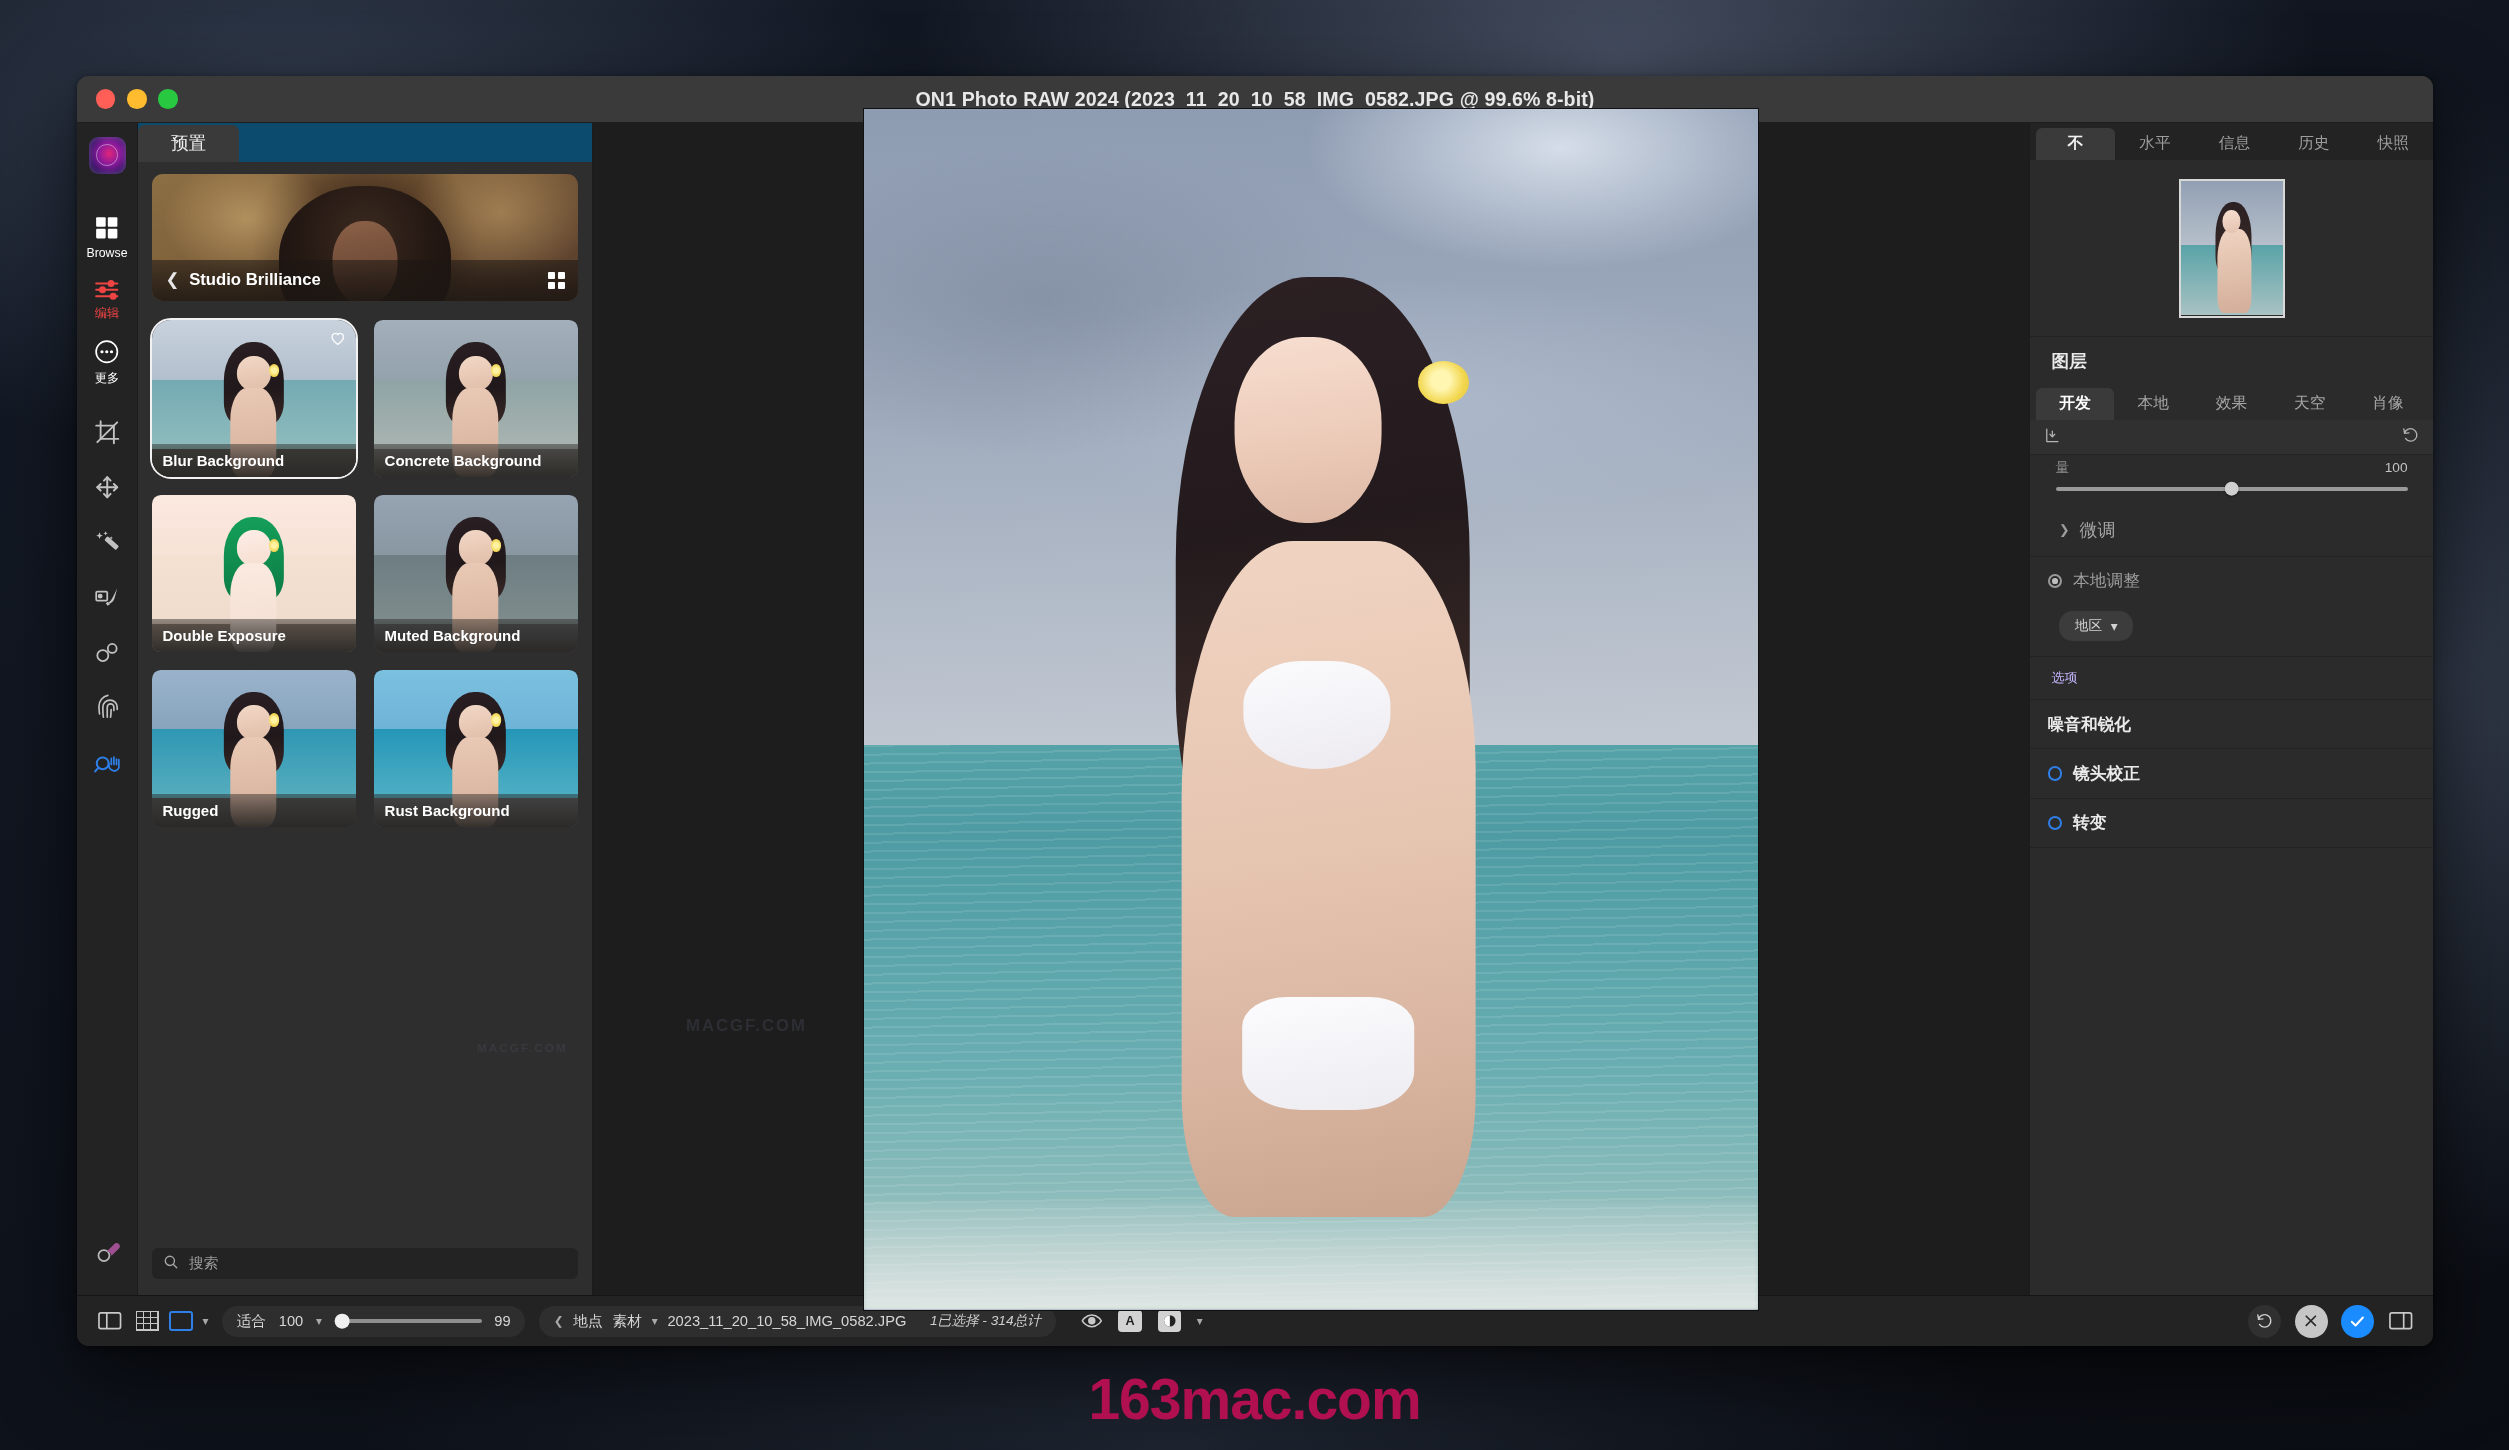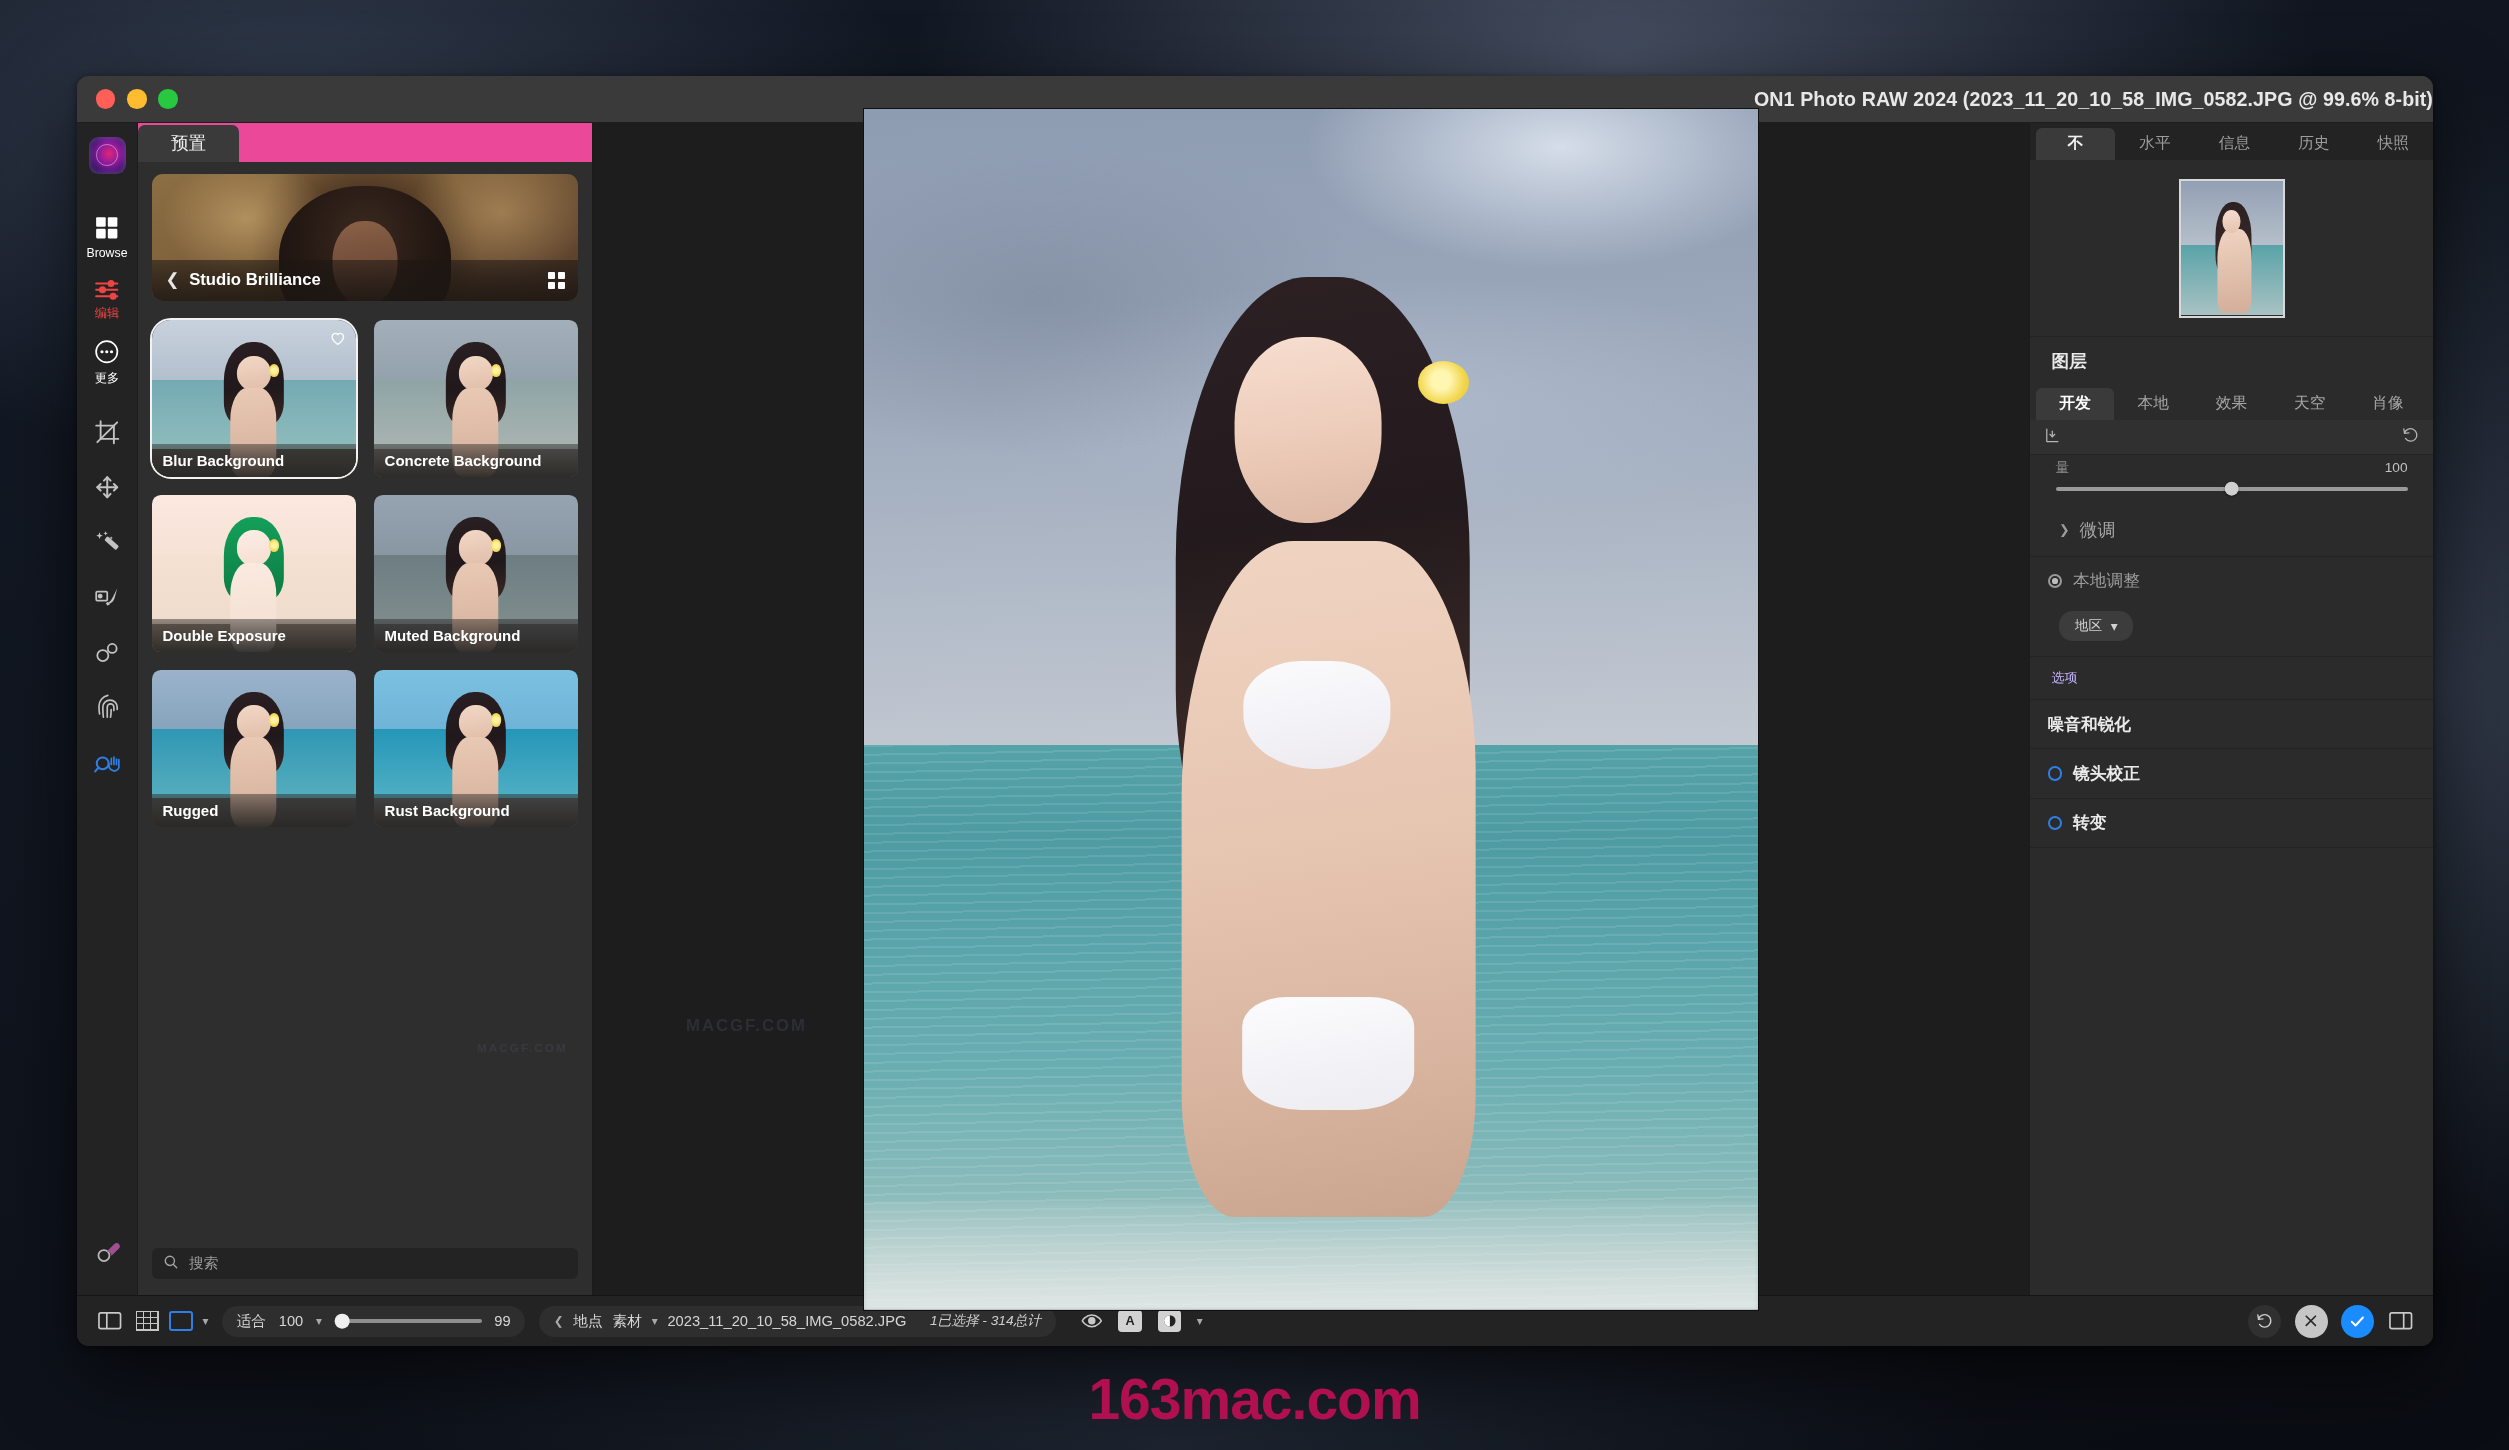--- a/index.html
+++ b/index.html
@@ -51,21 +51,21 @@
     display: flex; align-items: center;
     position: relative;
     border-bottom: 1px solid #1e1e1e;
   }
   .traffic { display: flex; gap: 11.8px; padding-left: 18.6px; }
   .tl { width: 19.6px; height: 19.6px; border-radius: 50%; }
   .tl.red    { background: #ff5f57; }
   .tl.yellow { background: #febc2e; }
   .tl.green  { background: #28c840; }
   #window-title {
-    position: absolute; left: 0; right: 0; text-align: right;
+    position: absolute; left: 0; right: 0; text-align: center;
     font-size: 19.6px; font-weight: 700; color: #e8e8e8;
     letter-spacing: 0.1px;
   }
 
   
   #win-body { flex: 1; display: flex; min-height: 0; background: #262626; }
 
   
   #left-rail {
     width: 61px; flex: 0 0 61px;
@@ -100,21 +100,21 @@
 
   
   #presets-panel {
     width: 455px; flex: 0 0 455px;
     background: #2e2e2e;
     display: flex; flex-direction: column;
     border-right: 1px solid #1b1b1b;
   }
   #presets-tabbar {
     height: 39px; flex: 0 0 39px; display: flex; align-items: flex-end;
-    background: #ec4899;
+    background: #0c4a6e;
   }
   #tab-presets {
     padding: 5.9px 33px 6.9px; font-size: 17.6px; color: #f0f0f0;
     background: #3a3a3a; border-radius: 6.9px 6.9px 0 0; cursor: pointer;
   }
   #presets-scroll { flex: 1; overflow: hidden; padding: 11.8px 13.7px 0; }
 
   .category-card {
     position: relative; height: 127px; border-radius: 10.8px;
     overflow: hidden; margin-bottom: 19.6px; cursor: pointer;

